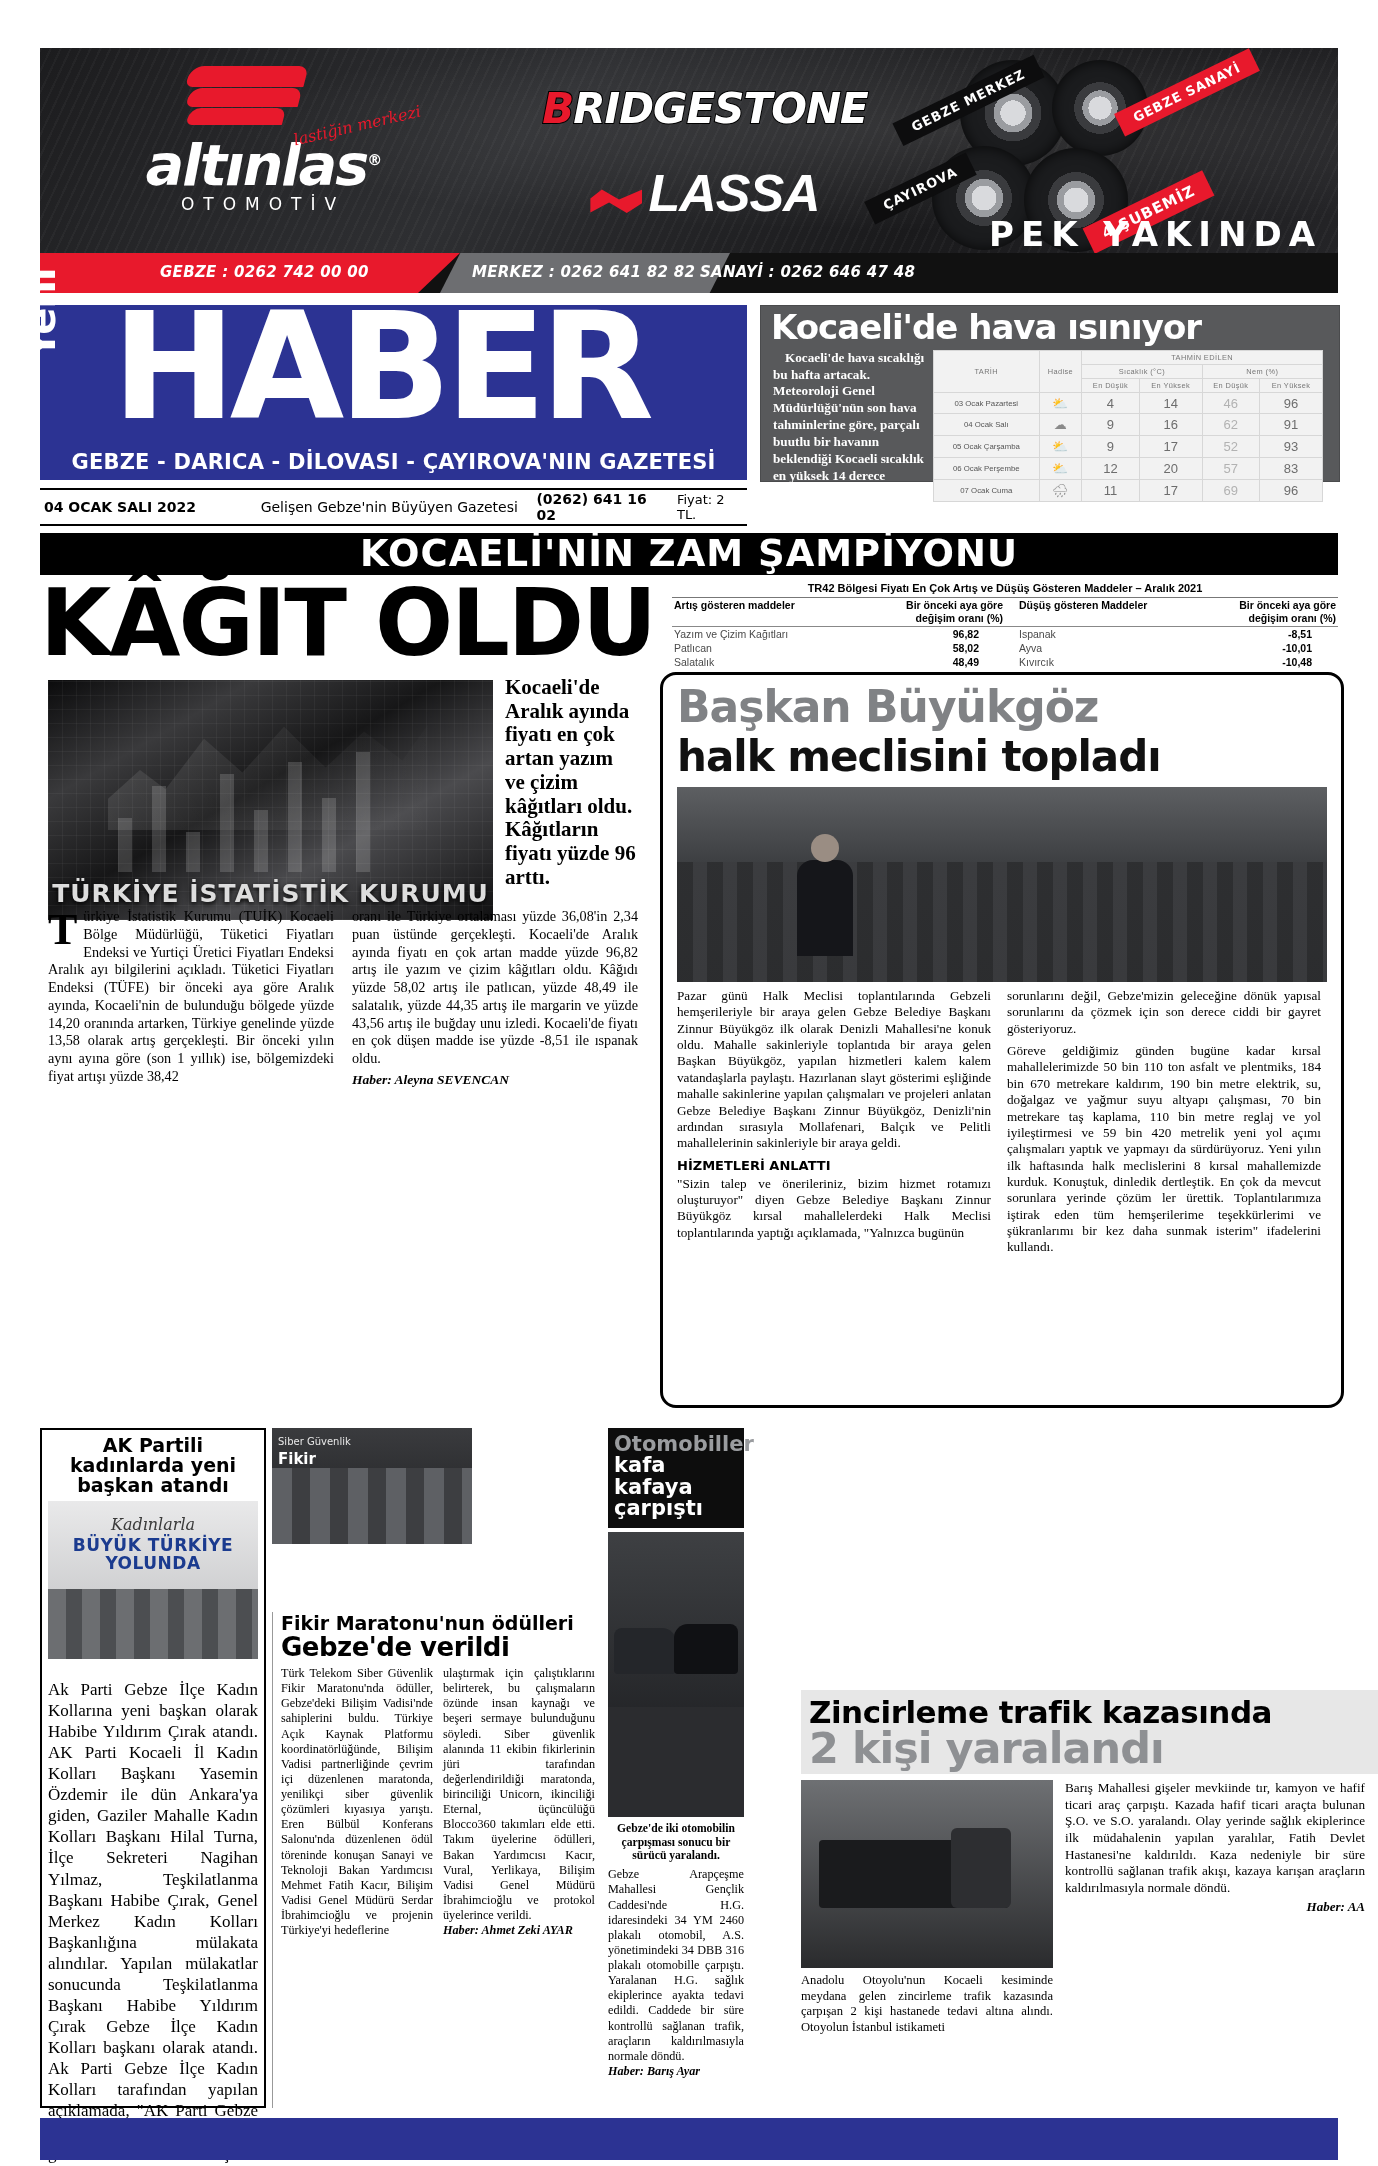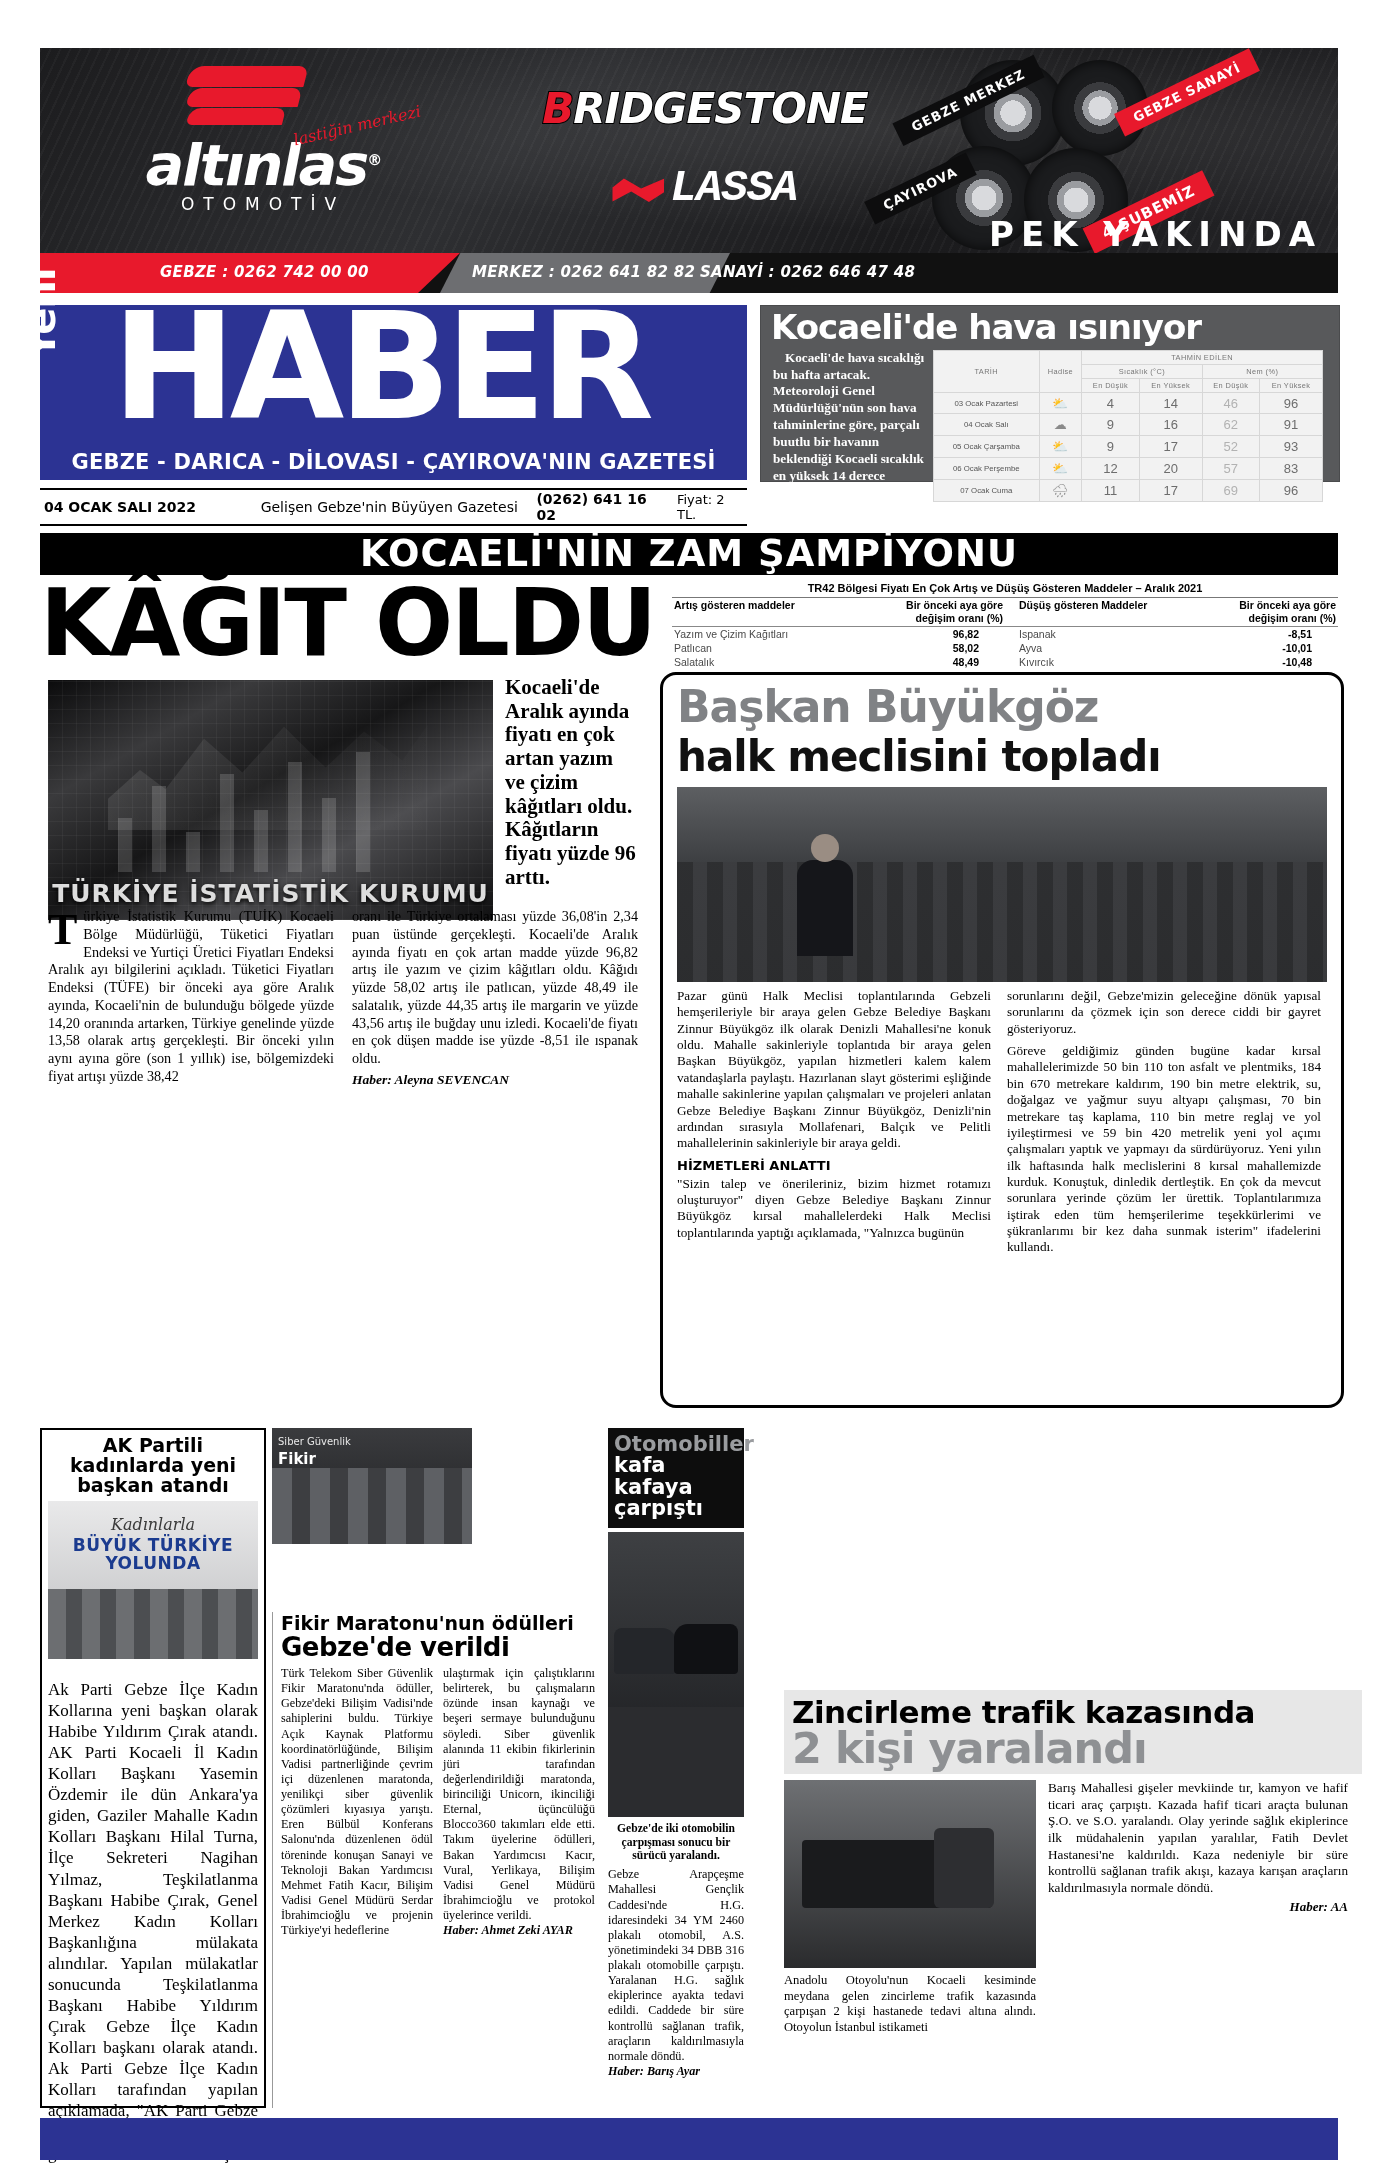--- a/index.html
+++ b/index.html
@@ -25,22 +25,22 @@
      font-size:57px;letter-spacing:-2px;color:#fff;line-height:.95;margin-top:4px;}
   .al-name sup{font-size:15px;vertical-align:super;}
   .al-tag{position:absolute;right:6px;top:50px;color:#e8192c;font-size:16px;font-style:italic;
      transform:rotate(-13deg);font-family:"DejaVu Serif",serif;}
   .al-sub{font-family:"DejaVu Sans",sans-serif;font-size:17px;letter-spacing:9px;color:#fff;margin-top:2px;}
 
   .brands{position:absolute;left:500px;top:36px;width:330px;text-align:center;}
   .bridge{font-family:"DejaVu Sans",sans-serif;font-weight:700;font-style:italic;font-size:42px;
      color:#fff;letter-spacing:-1px;-webkit-text-stroke:2px #000;paint-order:stroke fill;}
   .bridge b{color:#e8192c;-webkit-text-stroke:2px #000;}
-  .lassa{margin-top:30px;font-family:Liberation Mono, monospace;font-weight:700;font-style:italic;
-     font-size:44px;color:#fff;letter-spacing:-1px;}
+  .lassa{margin-top:30px;font-family:Liberation Sans, sans-serif;font-weight:700;font-style:italic;
+     font-size:52px;color:#fff;letter-spacing:-1px;}
   .lassa i{display:inline-block;width:52px;height:26px;vertical-align:-3px;margin-right:6px;
      background:#e8192c;clip-path:polygon(0 40%,22% 6%,55% 44%,100% 6%,100% 58%,70% 96%,36% 56%,0 94%);}
 
   .tires{position:absolute;right:6px;top:0;width:430px;height:205px;}
   .tire{position:absolute;border-radius:50%;
      background:radial-gradient(circle at 50% 50%,#d9dadd 0 17%,#9a9ca0 17% 26%,#3a3b3e 26% 38%,
        #1b1c1e 38% 74%,#2c2d30 74% 88%,#141416 88% 100%);
      box-shadow:inset 0 0 14px rgba(0,0,0,.8);}
   .t1{left:58px;top:12px;width:106px;height:106px;}
   .t2{left:150px;top:12px;width:96px;height:96px;}
@@ -200,21 +200,21 @@
      font-size:21px;line-height:1.02;padding:6px 6px 8px 6px;}
   .oto-h .g{color:#9a9c9f;}
   .oto-img{margin-top:4px;height:285px;background:linear-gradient(180deg,#3e4043,#16171a);position:relative;overflow:hidden;}
   .oto-img .car1{position:absolute;left:6px;top:96px;width:62px;height:46px;background:#24262a;border-radius:8px 14px 4px 4px;}
   .oto-img .car2{position:absolute;left:66px;top:92px;width:64px;height:50px;background:#101114;border-radius:14px 8px 4px 4px;}
   .oto-img .road{position:absolute;left:0;right:0;bottom:0;height:110px;background:#2b2c2f;}
   .oto-cap{font-size:11.6px;line-height:1.2;font-weight:700;margin-top:5px;text-align:center;}
   .oto-txt{font-size:12.2px;line-height:1.24;text-align:justify;margin-top:4px;}
   .oto-sign{font-weight:700;font-style:italic;font-size:12.2px;}
 
-  .zin{position:absolute;left:784px;top:1690px;width:578px;}
+  .zin{position:absolute;left:801px;top:1690px;width:578px;}
   .zin-h{background:#e7e7e7;padding:4px 8px;}
   .zin-h1{font-family:"DejaVu Sans",sans-serif;font-weight:700;font-size:31px;letter-spacing:-.5px;}
   .zin-h2{font-family:"DejaVu Sans",sans-serif;font-weight:700;font-size:43px;color:#8e9093;
      letter-spacing:-1px;line-height:1;margin-top:-3px;}
   .zin-body{display:flex;gap:12px;margin-top:6px;}
   .zin-img{width:252px;height:188px;background:linear-gradient(180deg,#6e7073,#2a2b2d);position:relative;overflow:hidden;}
   .zin-img .truck{position:absolute;left:18px;top:60px;width:190px;height:68px;background:#1a1b1d;border-radius:4px;}
   .zin-img .cab{position:absolute;left:150px;top:48px;width:60px;height:80px;background:#2d2e31;border-radius:6px;}
   .zin-txt{width:300px;font-size:13.2px;line-height:1.26;text-align:justify;}
   .zin-sign{font-weight:700;font-style:italic;font-size:13px;text-align:right;margin-top:3px;}

